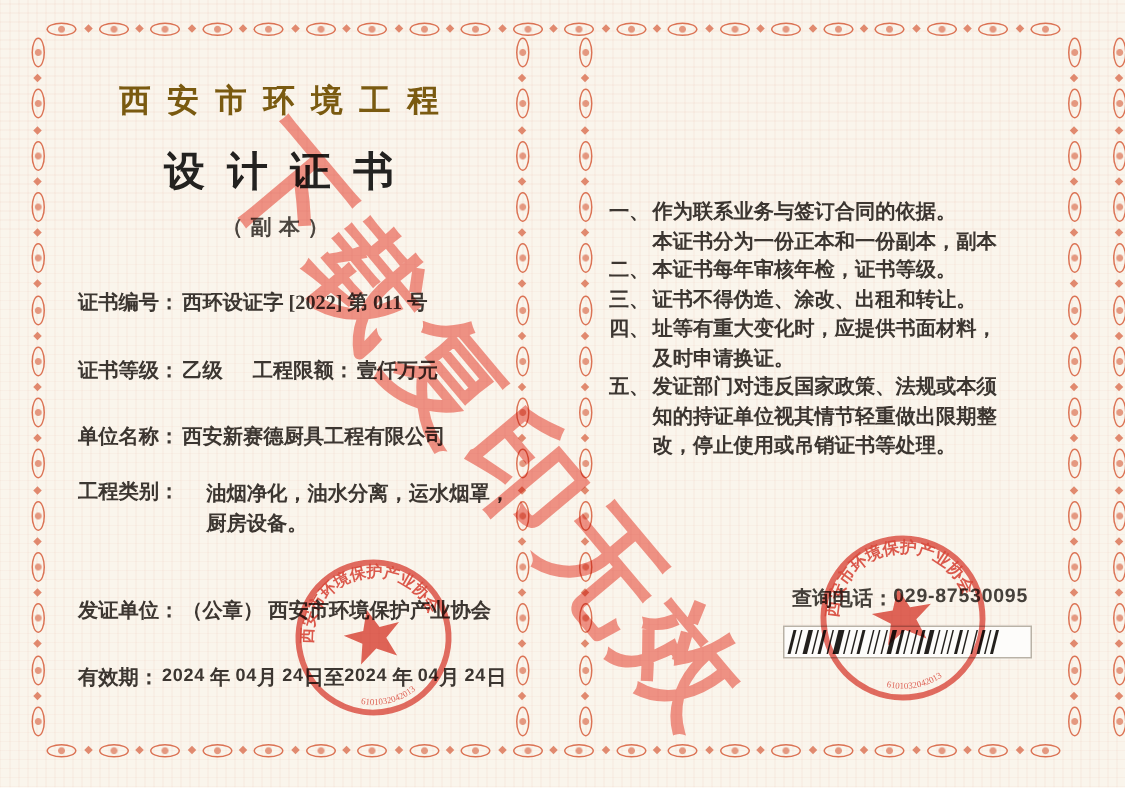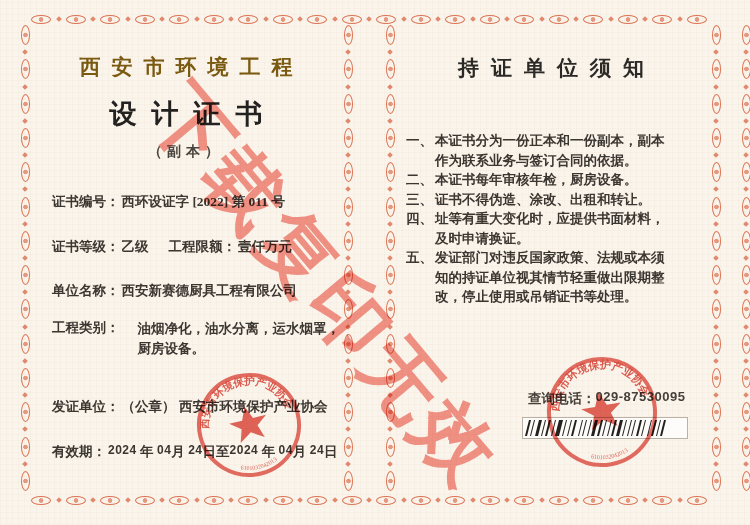--- a/index.html
+++ b/index.html
@@ -318,34 +318,33 @@
     <div class="frow" style="top:398px;">
       <span class="lbl">发证单位：</span><span>（公章） 西安市环境保护产业协会</span>
     </div>
 
     <div class="frow" style="top:443px;">
       <span class="lbl">有效期：</span><span class="num">2024</span> <span>年</span> <span class="num">04</span><span>月</span> <span class="num">24</span><span>日</span><span>至</span><span class="num">2024</span> <span>年</span> <span class="num">04</span><span>月</span> <span class="num">24</span><span>日</span>
     </div>
   </div>
 
   <div class="rpage">
-    <div class="rt">持证单位须知</div>
 
     <div class="notices">
       <div class="nitem">
         <span class="mk">一、</span>
         <span class="lines">
+            <span>作为联系业务与签订合同的依据。</span>
             <span>本证书分为一份正本和一份副本，副本</span>
-            <span>作为联系业务与签订合同的依据。</span>
           </span>
       </div>
       <div class="nitem">
         <span class="mk">二、</span>
         <span class="lines">
-            <span>本证书每年审核年检，厨房设备。</span>
+            <span>本证书每年审核年检，证书等级。</span>
           </span>
       </div>
       <div class="nitem">
         <span class="mk">三、</span>
         <span class="lines">
             <span>证书不得伪造、涂改、出租和转让。</span>
           </span>
       </div>
       <div class="nitem">
         <span class="mk">四、</span>

